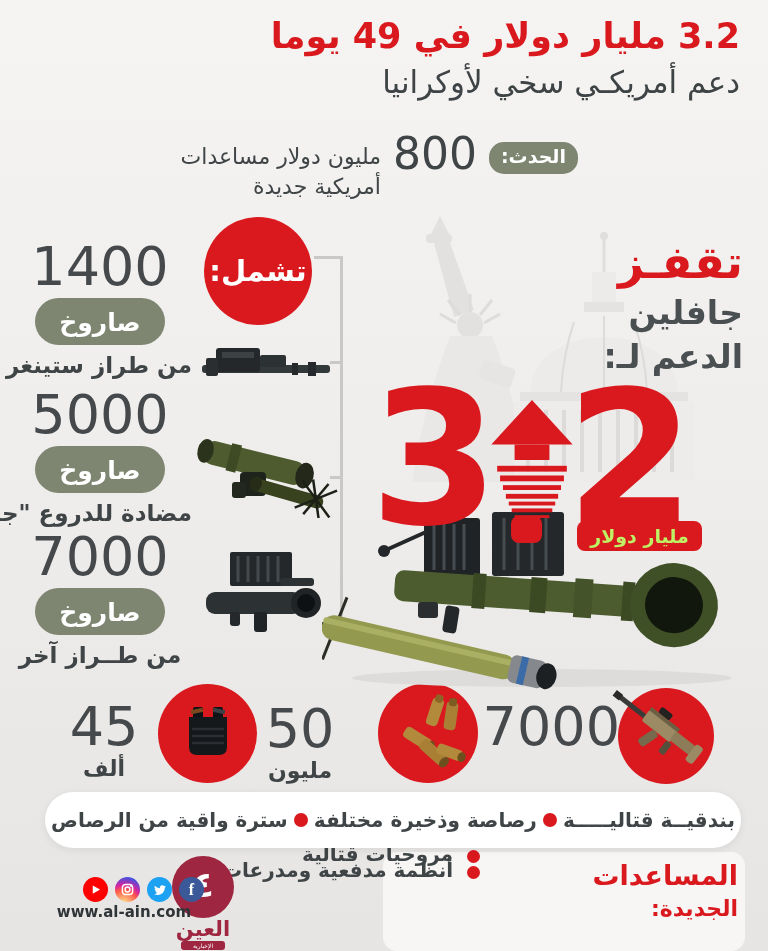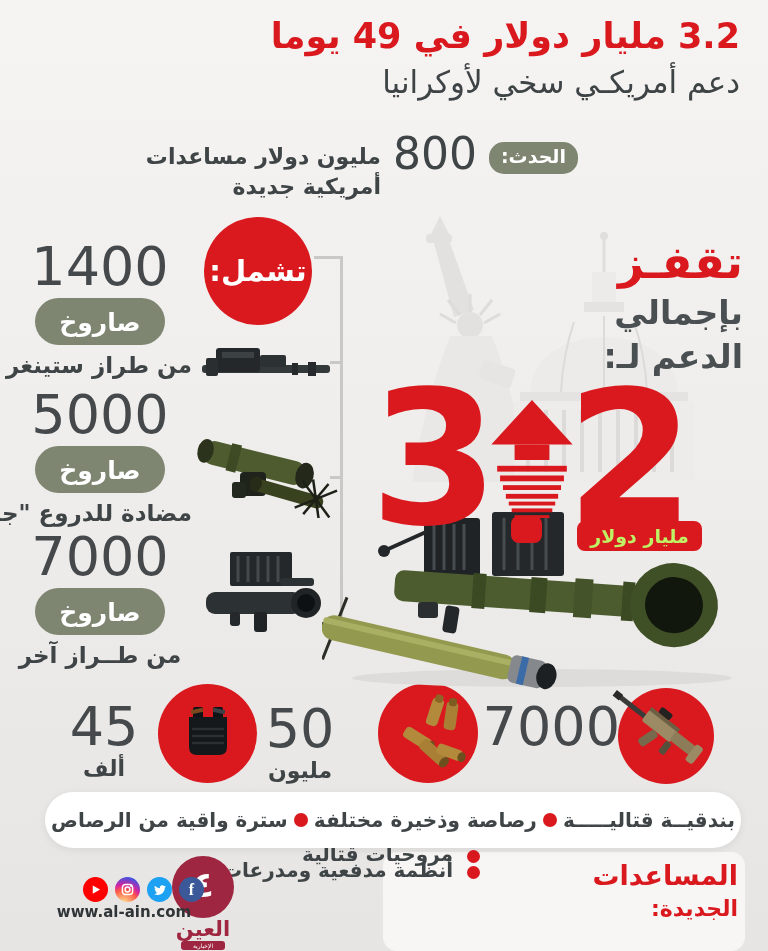--- a/index.html
+++ b/index.html
@@ -12,21 +12,21 @@
   }
   .abs{position:absolute;}
 
   .title-red{top:16px;right:28px;font-size:35px;font-weight:bold;color:#da191f;white-space:nowrap;}
   .title-sub{top:64px;right:28px;font-size:31px;font-weight:normal;color:#3e4345;white-space:nowrap;}
 
   .event-row{top:130px;right:190px;display:flex;align-items:flex-start;gap:12px;direction:rtl;}
   .event-badge{margin-top:12px;background:#7e8672;color:#fff;font-size:19px;font-weight:bold;
     padding:3px 12px 7px;border-radius:15px;white-space:nowrap;}
   .event-amount{font-size:44px;color:#3f4446;line-height:1.1;}
-  .event-lines{margin-top:12px;font-size:22px;font-weight:bold;color:#3f4446;text-align:right;line-height:1.35;}
+  .event-lines{margin-top:12px;font-size:22px;font-weight:normal;color:#3f4446;text-align:right;line-height:1.35;}
 
   .includes-circle{left:204px;top:217px;width:108px;height:108px;border-radius:50%;
     background:#da191f;color:#fff;font-size:29px;font-weight:bold;
     display:flex;align-items:center;justify-content:center;}
 
   .bracket{background:#c9c8c6;}
 
   .m-item{left:8px;width:184px;text-align:center;direction:rtl;}
   .m-num{font-size:54px;color:#45494c;line-height:1;}
   .m-pill{display:inline-block;background:#7e8672;color:#fff;font-size:25px;font-weight:bold;
@@ -202,21 +202,21 @@
     </g>
     <rect x="78" y="30" width="34" height="8" rx="3" fill="#2c3134"></rect>
     <rect x="4" y="44" width="96" height="22" rx="9" fill="#2c3134"></rect>
     <circle cx="104" cy="55" r="15" fill="#202427"></circle>
     <circle cx="104" cy="55" r="9" fill="#0e1113"></circle>
     <rect x="52" y="64" width="13" height="20" rx="3" fill="#202427"></rect>
     <rect x="28" y="64" width="10" height="14" rx="3" fill="#24282b"></rect>
   </svg>
 
   <div class="abs jump-word">تقفـز</div>
-  <div class="abs jump-l2">بإجمالي</div>
+  <div class="abs jump-l2">جافلين</div>
   <div class="abs jump-l3">الدعم لـ:</div>
 
   <div class="abs big-digit" style="left:370px;top:392px;">3</div>
   <svg class="abs" style="left:490px;top:400px;width:84px;height:120px;z-index:3;" viewBox="0 0 84 124" fill="#da191f">
     <polygon points="42,0 84,46 0,46"></polygon>
     <rect x="24" y="46" width="36" height="16"></rect>
     <rect x="6" y="68" width="72" height="6"></rect>
     <rect x="9" y="78" width="66" height="6"></rect>
     <rect x="12" y="88" width="60" height="5"></rect>
     <rect x="15" y="97" width="54" height="5"></rect>

